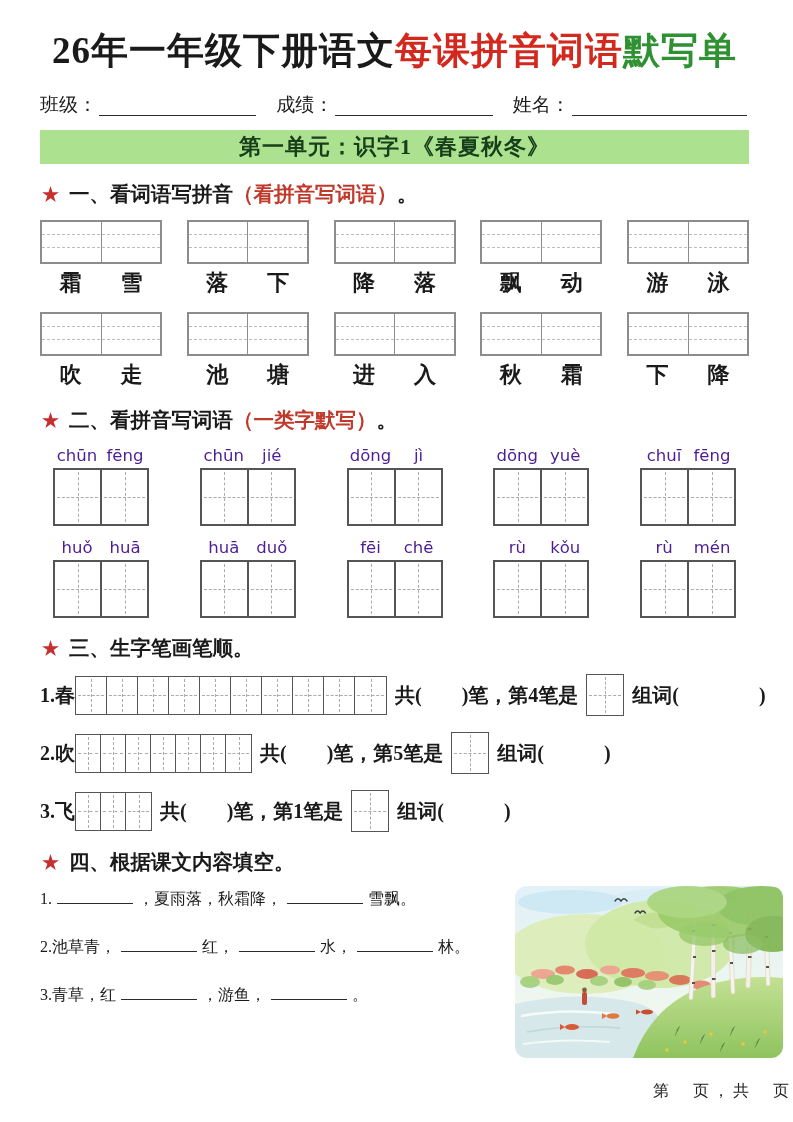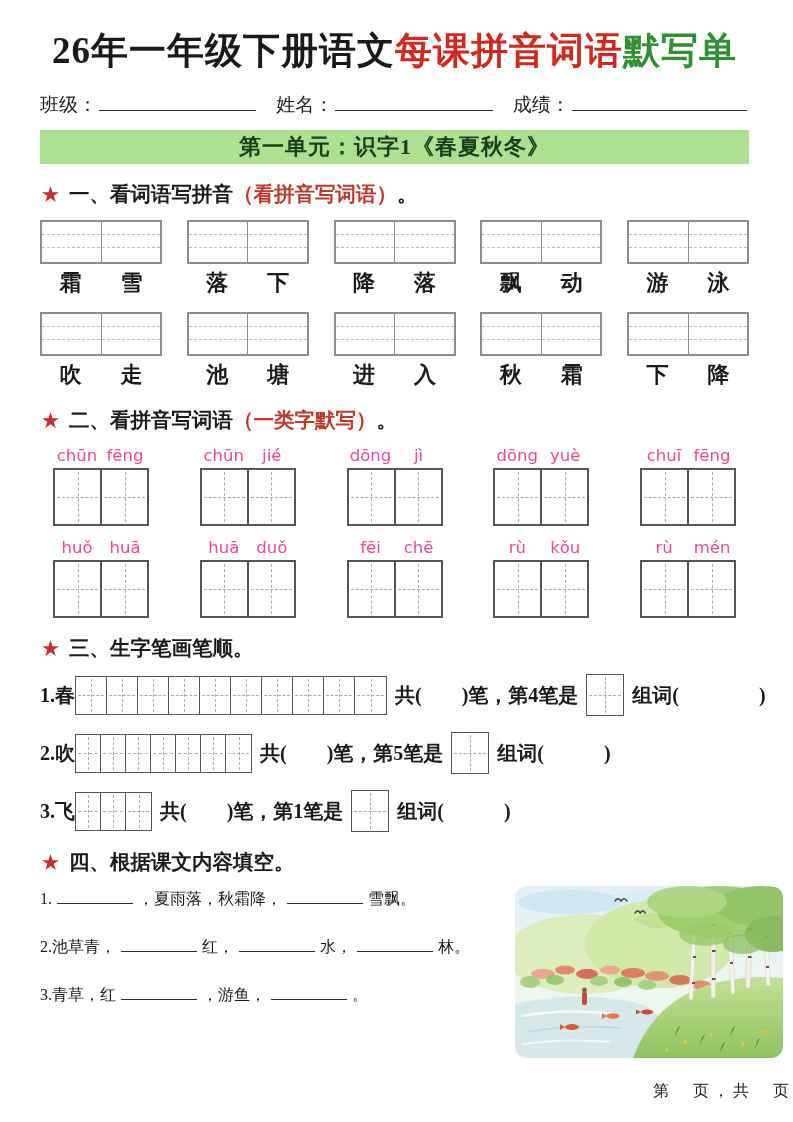--- a/index.html
+++ b/index.html
@@ -11,21 +11,21 @@
   body{width:793px;height:1122px;font-family:"Liberation Serif","DejaVu Serif",serif;color:var(--ink)}
   .page{position:relative;width:793px;height:1122px;padding:26px 44px 17px 40px;overflow:hidden;background:#fff}
 
   
   .title{text-align:center;font-size:37px;font-weight:bold;letter-spacing:1px;margin-bottom:16px;white-space:nowrap}
   .title .t-red{color:var(--title-red)}
   .title .t-green{color:var(--title-green)}
 
   
   .info-row{display:flex;font-size:19px;margin-bottom:12px}
-  .info-field{display:flex;flex:1;align-items:flex-start}
+  .info-field{display:flex;flex:1;align-items:flex-end}
   .info-field .lbl{white-space:nowrap}
   .info-field .uline{flex:1;border-bottom:1.5px solid #2b2b2b;height:1em;margin:0 20px 2px 2px}
   .info-field:last-child .uline{margin-right:2px}
 
   
   .banner{background:var(--banner-bg);color:var(--banner-fg);text-align:center;font-size:22px;
           font-weight:bold;height:34px;line-height:34px;letter-spacing:1px}
 
   
   .sec-head{display:flex;align-items:baseline;font-size:20.5px;font-weight:bold;margin:16px 0 12px 2px}
@@ -45,21 +45,21 @@
 
   
   .tz{position:relative;display:block;background:#fff}
   .tz::before{content:"";position:absolute;left:2px;right:2px;top:50%;border-top:1px dashed #ababab}
   .tz::after{content:"";position:absolute;top:2px;bottom:2px;left:50%;border-left:1px dashed #ababab}
 
   
   .s2-row{display:flex;justify-content:space-between;margin-bottom:12px}
   .s2-group{width:122px;display:flex;flex-direction:column;align-items:center}
   .s2-pinyin{width:96px;display:flex;font-family:"DejaVu Sans","Liberation Sans",sans-serif;
-             font-size:16.5px;color:#ec4899;margin-bottom:3px}
+             font-size:16.5px;color:#4c1d95;margin-bottom:3px}
   .s2-pinyin span{flex:1;text-align:center}
   .tzbox{display:flex;width:96px;height:58px;border:2px solid #555;background:#fff}
   .tzbox .tz{flex:1}
   .tzbox .tz + .tz{border-left:2px solid #555}
 
   
   .s3-row{display:flex;align-items:center;margin:10px 0 16px;font-size:20px;font-weight:bold}
   .s3-label{margin-right:0;white-space:nowrap}
   .s3-strip{display:inline-flex;border:1.5px solid #555;background:#fff}
   .s3-strip .tz{width:25px;height:37px;border-right:1px solid #555}
@@ -87,25 +87,25 @@
 <div class="page">
 
   <h1 class="title"><span>26年一年级下册语文</span><span class="t-red">每课拼音词语</span><span class="t-green">默写单</span></h1>
 
   <div class="info-row">
     <div class="info-field">
       <span class="lbl">班级：</span>
       <span class="uline"></span>
     </div>
     <div class="info-field">
+      <span class="lbl">成绩：</span>
+      <span class="uline"></span>
+    </div>
+    <div class="info-field">
       <span class="lbl">姓名：</span>
-      <span class="uline"></span>
-    </div>
-    <div class="info-field">
-      <span class="lbl">成绩：</span>
       <span class="uline"></span>
     </div>
   </div>
 
   <div class="banner">第一单元：识字1《春夏秋冬》</div>
 
   <div class="sec-head">
     <span class="star">★</span>
     <span>一、看词语写拼音</span>
       <span class="hint">（看拼音写词语）</span>

